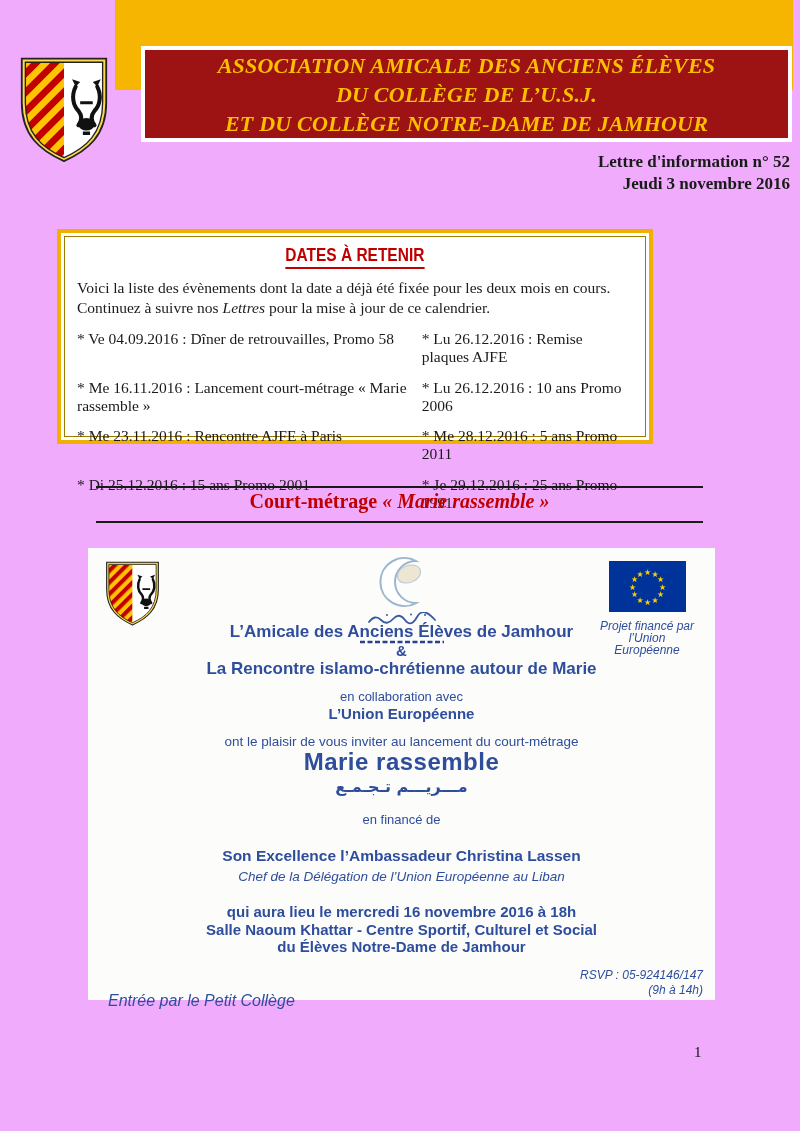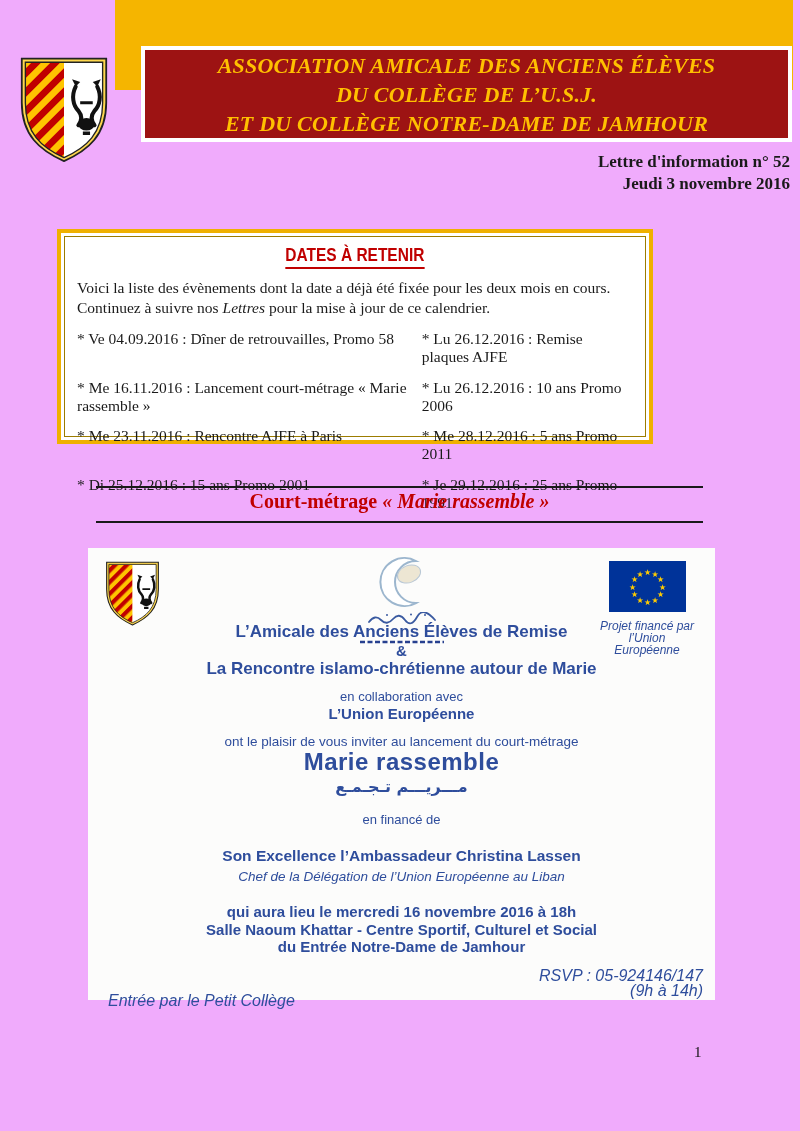--- a/index.html
+++ b/index.html
@@ -91,21 +91,21 @@
   .l-invite{top:186px;font-size:13.5px;}
   .l-film{top:200px;font-weight:bold;font-size:24px;letter-spacing:.5px;}
   .l-arabic{top:229px;font-size:16px;font-weight:bold;font-family:"DejaVu Sans",sans-serif;}
   .l-presence{top:264px;font-size:13px;}
   .l-guest{top:299px;font-weight:bold;font-size:15.5px;}
   .l-guesttitle{top:321px;font-style:italic;font-size:13.5px;}
   .l-when{top:355px;font-weight:bold;font-size:15px;}
   .l-where1{top:373px;font-weight:bold;font-size:15px;}
   .l-where2{top:390px;font-weight:bold;font-size:15px;}
   .l-entrance{position:absolute;left:20px;top:444px;font-style:italic;font-size:16px;}
-  .l-rsvp{position:absolute;right:12px;top:420px;text-align:right;font-style:italic;font-size:16px;line-height:15px;}
+  .l-rsvp{position:absolute;right:12px;top:420px;text-align:right;font-style:italic;font-size:12px;line-height:15px;}
   
   .page-number{position:absolute;left:694px;top:1044px;font-size:15px;color:#111;font-family:"Liberation Serif",serif;}
 </style>
 </head>
 <body>
 
 <svg width="0" height="0" style="position:absolute" aria-hidden="true">
   <defs>
     <clipPath id="shieldClip">
         <path d="M7,7 H93 V52 C93,86 75,102 50,113 C25,102 7,86 7,52 Z"></path>
@@ -215,34 +215,34 @@
             <text x="25.5" y="21">★</text>
             <text x="31" y="15.5">★</text>
         </g>
       </svg>
       <div class="eu-caption">
         <div>Projet financé par</div>
         <div>l’Union Européenne</div>
       </div>
     </div>
 
-    <div class="c org l-org1">L’Amicale des Anciens Élèves de Remise</div>
+    <div class="c org l-org1">L’Amicale des Anciens Élèves de Jamhour</div>
     <div class="c l-amp">&amp;</div>
     <div class="c org l-org2">La Rencontre islamo-chrétienne autour de Marie</div>
     <div class="c l-collab">en collaboration avec</div>
     <div class="c l-partner">L’Union Européenne</div>
     <div class="c l-film">Marie rassemble</div>
     <div class="c l-invite">ont le plaisir de vous inviter au lancement du court-métrage</div>
     <div class="c l-arabic" dir="rtl">مـــريـــم تـجـمـع</div>
     <div class="c l-presence">en financé de</div>
     <div class="c l-guesttitle">Chef de la Délégation de l’Union Européenne au Liban</div>
     <div class="c l-guest">Son Excellence l’Ambassadeur Christina Lassen</div>
     <div class="c l-when">qui aura lieu le mercredi 16 novembre 2016 à 18h</div>
     <div class="c l-where1">Salle Naoum Khattar - Centre Sportif, Culturel et Social</div>
-    <div class="c l-where2">du Entrée Notre-Dame de Jamhour</div>
+    <div class="c l-where2">du Élèves Notre-Dame de Jamhour</div>
 
     <div class="l-entrance">Entrée par le Petit Collège</div>
     <div class="l-rsvp">
       <div>RSVP : 05-924146/147</div>
       <div>(9h à 14h)</div>
     </div>
   </div>
 
   <div class="page-number">1</div>
 </div>

